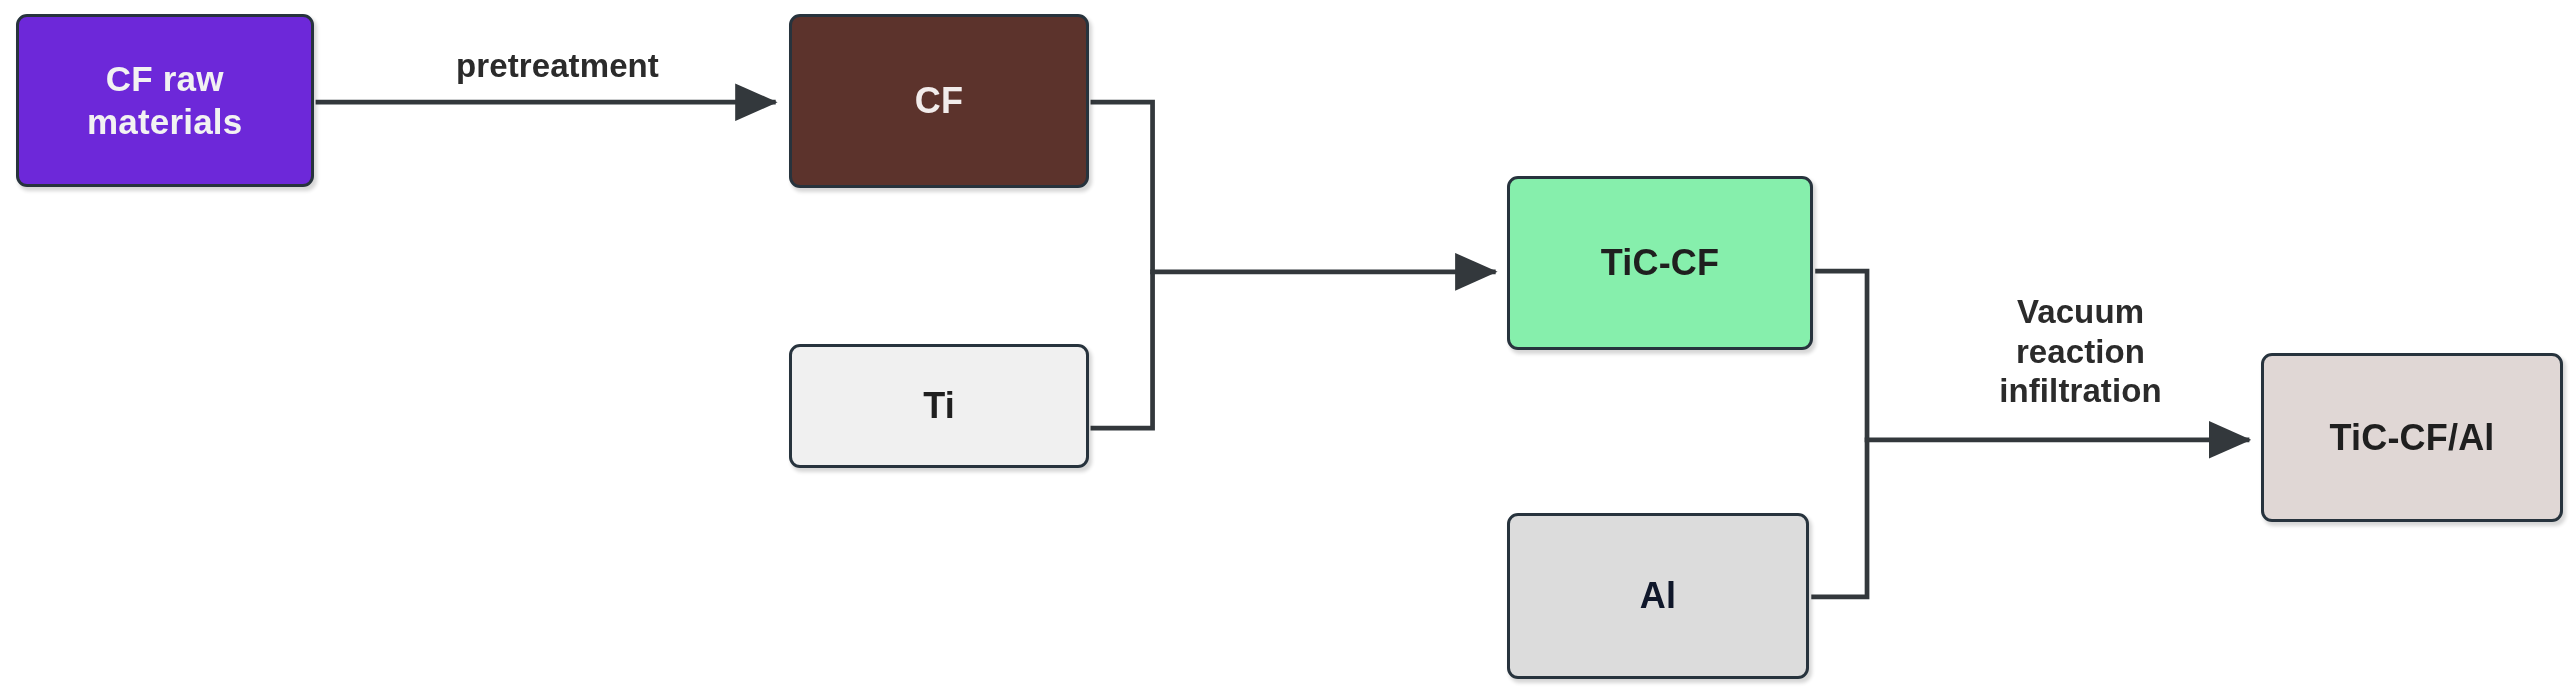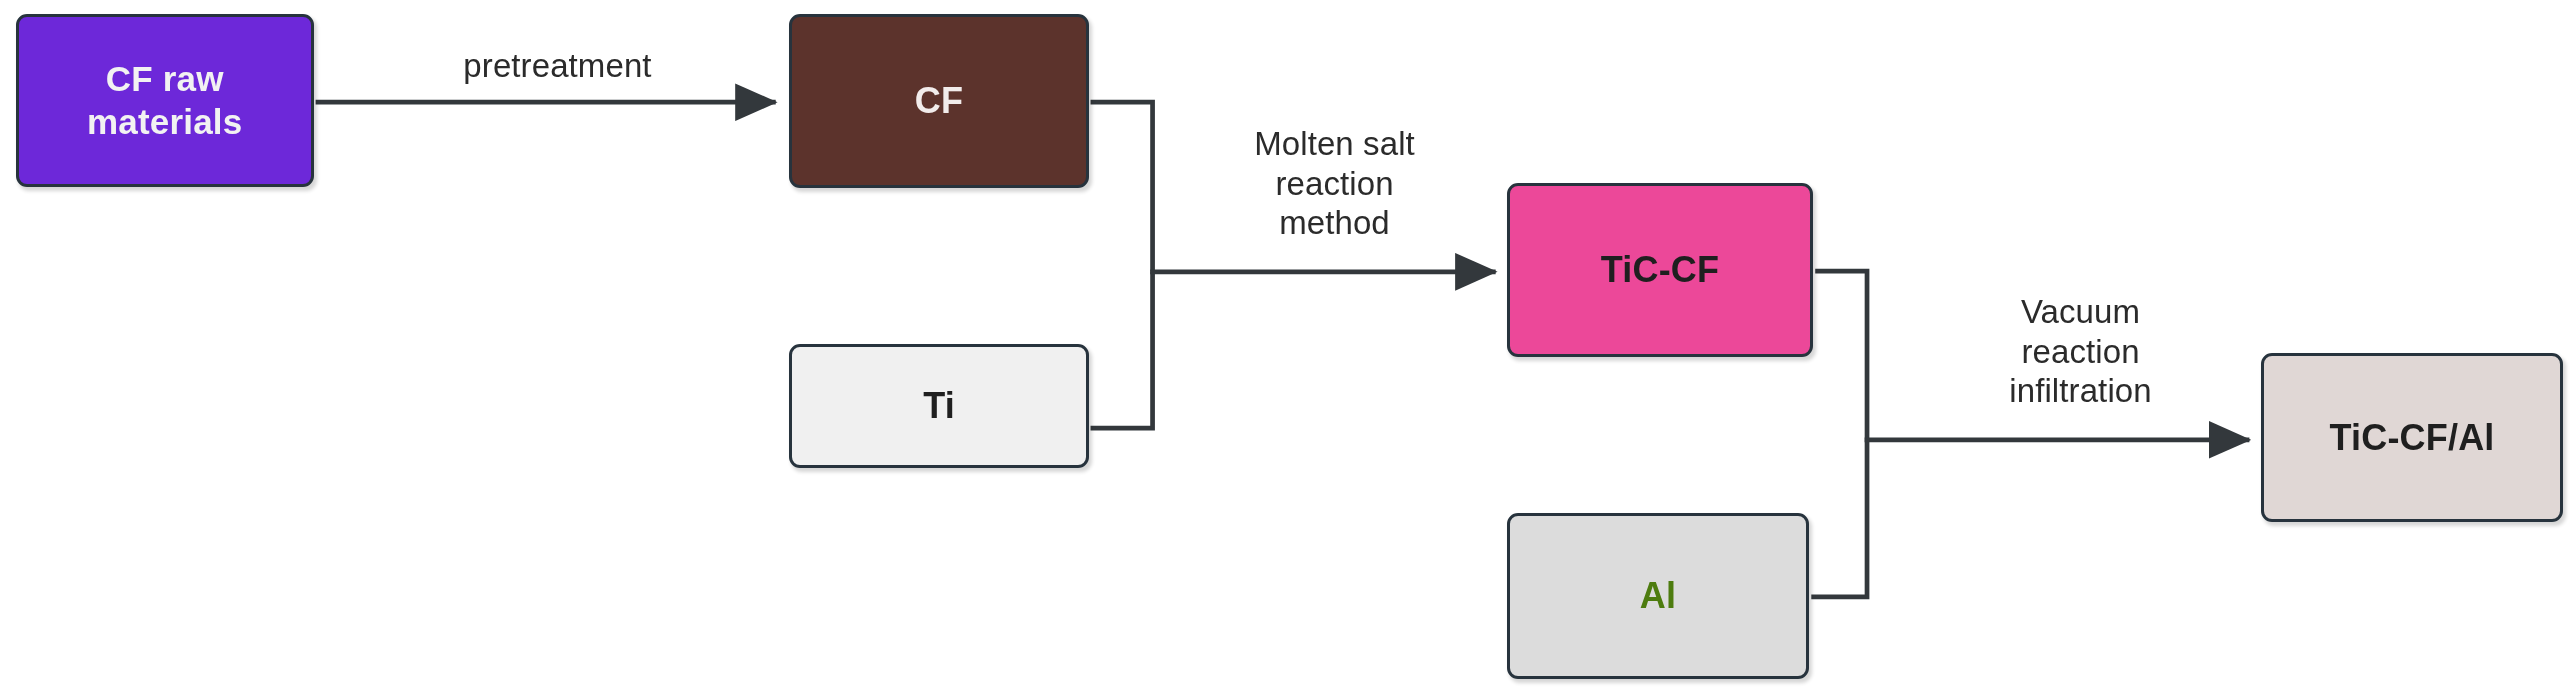--- a/index.html
+++ b/index.html
@@ -37,21 +37,21 @@
     letter-spacing: 0.2px;
     box-shadow: 2.4px 3.1px 3.9px rgba(0,0,0,0.16);
   }
   .node-label {
     display: block;
     white-space: pre-line;
   }
   .edge-label {
     position: absolute;
     color: #2b2b2b;
-    font-weight: normal;
+    font-weight: bold;
     text-align: center;
     line-height: 1.20;
     white-space: pre-line;
     letter-spacing: 0.1px;
   }
 </style>
 </head>
 <body>
 
 <div id="canvas">
@@ -84,36 +84,33 @@
   </div>
 
   <div class="node" id="node-cf" style="left:789px; top:14px; width:300px; height:174px; background:#5c332c; color:#f2eceb; font-size:36px;">
     <span class="node-label">CF</span>
   </div>
 
   <div class="node" id="node-ti" style="left:789px; top:344px; width:300px; height:124px; background:#f0f0f0; color:#1f1f1f; font-size:36px;">
     <span class="node-label">Ti</span>
   </div>
 
-  <div class="node" id="node-tic-cf" style="left:1507px; top:183px; width:306px; height:174px; background:#ec4899; color:#1f1f1f; font-size:36px;">
+  <div class="node" id="node-tic-cf" style="left:1507px; top:176px; width:306px; height:174px; background:#86efac; color:#1f1f1f; font-size:36px;">
     <span class="node-label">TiC-CF</span>
   </div>
 
-  <div class="node" id="node-al" style="left:1507px; top:513px; width:302px; height:166px; background:#dcdcdc; color:#4d7c0f; font-size:36px;">
+  <div class="node" id="node-al" style="left:1507px; top:513px; width:302px; height:166px; background:#dcdcdc; color:#0f172a; font-size:36px;">
     <span class="node-label">Al</span>
   </div>
 
   <div class="node" id="node-tic-cf-al" style="left:2261px; top:353px; width:302px; height:169px; background:#e0d7d5; color:#1f1f1f; font-size:36px;">
     <span class="node-label">TiC-CF/Al</span>
   </div>
 
   <div class="edge-label" style="left:424px; top:46px; width:267px; font-size:33px;">pretreatment</div>
 
-  <div class="edge-label" style="left:1201px; top:124px; width:267px; font-size:33px;">Molten salt
-reaction
-method</div>
 
   <div class="edge-label" style="left:1947px; top:292px; width:267px; font-size:33px;">Vacuum
 reaction
 infiltration</div>
 
 </div>
 
 
 </body></html>

